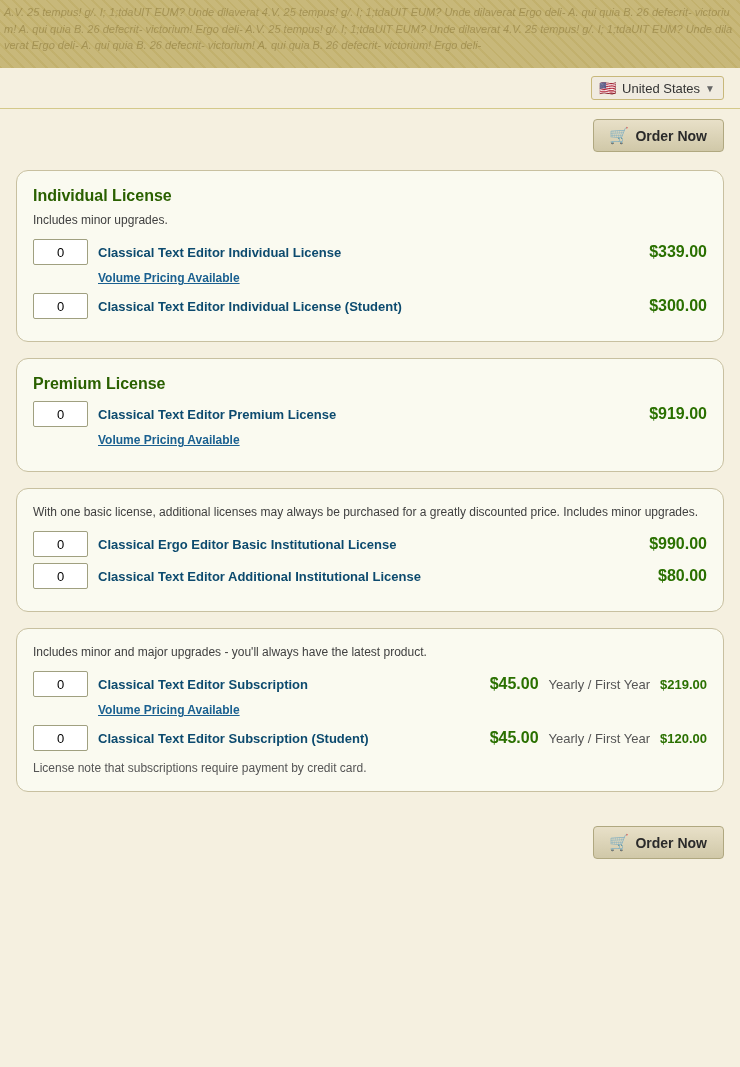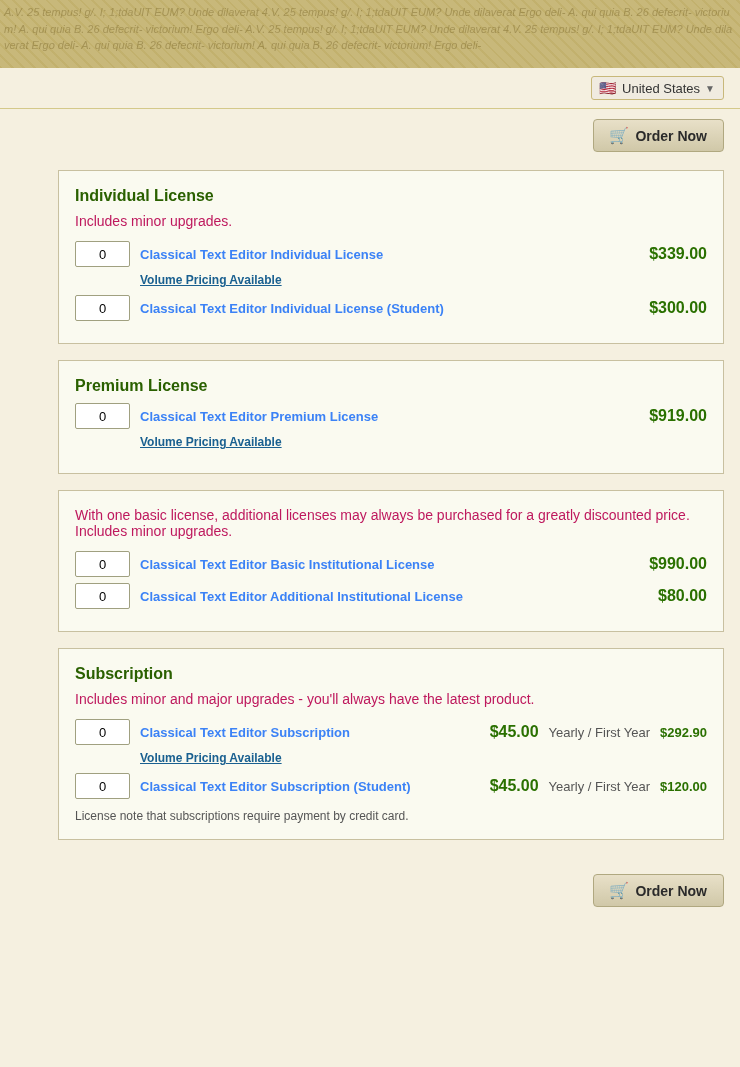--- a/index.html
+++ b/index.html
@@ -121,36 +121,35 @@
     
     .main-content {
       padding: 8px 16px;
       background-color: #f5f0e0;
     }
 
     
     .license-card {
       background-color: #fafaf0;
       border: 1px solid #c8c0a0;
-      border-radius: 0;
+      border-radius: 12px;
       padding: 16px;
       margin-bottom: 16px;
-      margin-left: 42px;
     }
 
     .license-title {
       font-size: 16px;
       font-weight: bold;
       color: #2a6000;
       margin-bottom: 8px;
     }
 
     .license-description {
-      font-size: 14px;
-      color: #be185d;
+      font-size: 12px;
+      color: #404040;
       margin-bottom: 12px;
     }
 
     .license-row {
       display: flex;
       align-items: center;
       gap: 10px;
       margin-bottom: 6px;
     }
 
@@ -161,21 +160,21 @@
       background-color: #fff;
       text-align: center;
       font-size: 13px;
       padding: 2px 4px;
       border-radius: 2px;
     }
 
     .license-name {
       font-size: 13px;
       font-weight: bold;
-      color: #3b82f6;
+      color: #0c4a6e;
       flex: 1;
     }
 
     .license-price {
       font-size: 16px;
       font-weight: bold;
       color: #2a7000;
     }
 
     .volume-pricing {
@@ -266,41 +265,40 @@
       <span class="license-price">$919.00</span>
     </div>
     <div class="volume-pricing">Volume Pricing Available</div>
   </div>
 
   <div class="license-card">
     <div class="license-description">With one basic license, additional licenses may always be purchased for a greatly discounted price. Includes minor upgrades.</div>
 
     <div class="license-row">
       <input class="qty-input" type="text" value="0" style="">
-      <span class="license-name">Classical Text Editor Basic Institutional License</span>
+      <span class="license-name">Classical Ergo Editor Basic Institutional License</span>
       <span class="license-price">$990.00</span>
     </div>
 
     <div class="license-row">
       <input class="qty-input" type="text" value="0" style="">
       <span class="license-name">Classical Text Editor Additional Institutional License</span>
       <span class="license-price">$80.00</span>
     </div>
   </div>
 
   <div class="license-card">
-    <div class="license-title">Subscription</div>
     <div class="license-description">Includes minor and major upgrades - you'll always have the latest product.</div>
 
     <div class="license-row">
       <input class="qty-input" type="text" value="0" style="">
       <span class="license-name">Classical Text Editor Subscription</span>
       <span class="license-price">$45.00</span>
       <span class="price-detail">Yearly / First Year</span>
-      <span class="yearly-price">$292.90</span>
+      <span class="yearly-price">$219.00</span>
     </div>
     <div class="volume-pricing">Volume Pricing Available</div>
 
     <div class="license-row">
       <input class="qty-input" type="text" value="0" style="">
       <span class="license-name">Classical Text Editor Subscription (Student)</span>
       <span class="license-price">$45.00</span>
       <span class="price-detail">Yearly / First Year</span>
       <span class="yearly-price">$120.00</span>
     </div>

